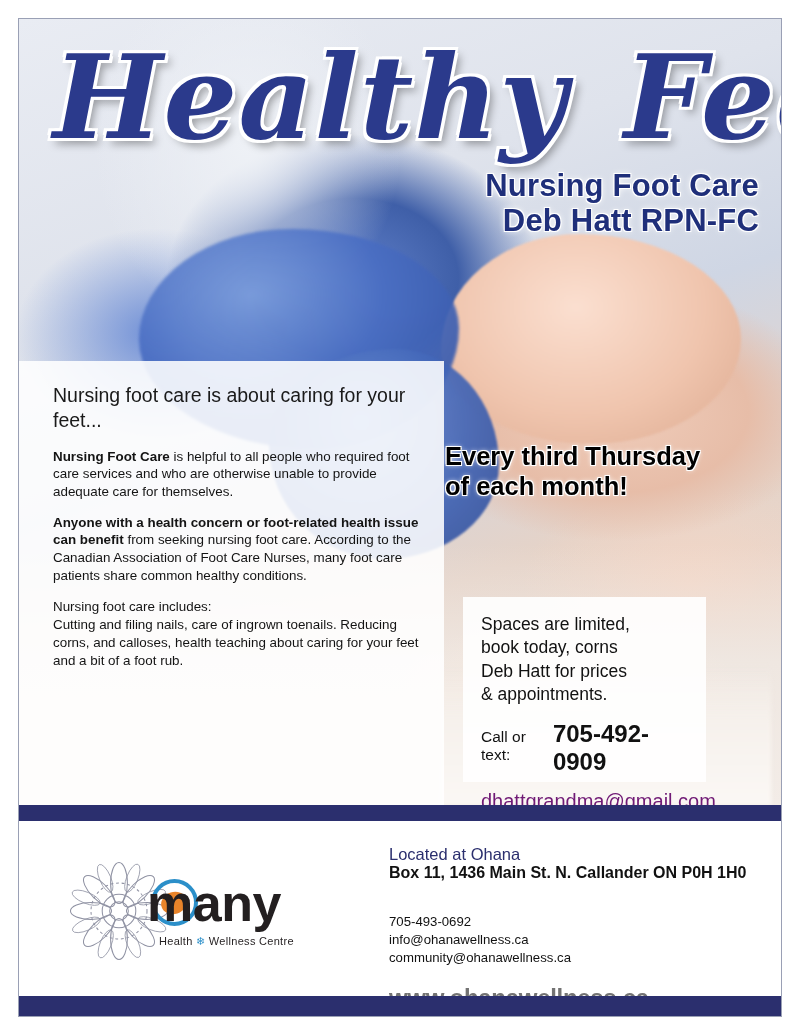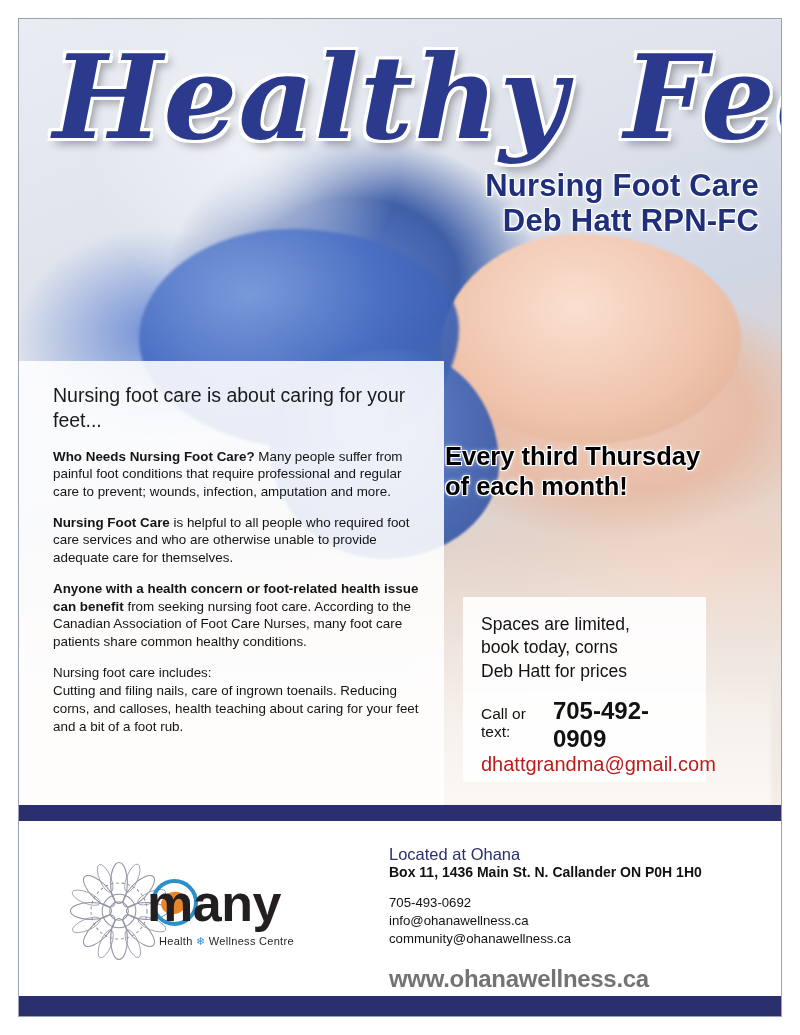--- a/index.html
+++ b/index.html
@@ -205,21 +205,21 @@
     line-height: 1.33;
   }
   .contact-box .callrow {
     margin-top: 14px;
     display: flex;
     align-items: baseline;
     gap: 0;
   }
   .contact-box .callrow .lbl { font-size: 15.5px; color: #111; }
   .contact-box .callrow .phone { font-size: 24px; font-weight: bold; color: #111; }
-  .contact-box .email { font-size: 20px; color: #b91c1c; margin-top: 0; }
+  .contact-box .email { font-size: 20px; color: #701a75; margin-top: 14px; }
 
   
   .navy-bar {
     position: absolute;
     left: 0;
     top: 786px;
     width: 762px;
     height: 16px;
     background: #2b2f6e;
   }
@@ -294,24 +294,24 @@
     left: 370px;
     top: 24px;
     width: 370px;
   }
   .footer-right .located {
     font-size: 16.5px;
     font-weight: normal;
     color: #2b2f6e;
   }
   .footer-right .addr {
-    font-size: 14px;
+    font-size: 16px;
     font-weight: bold;
     color: #111;
-    margin-bottom: 14px;
+    margin-bottom: 31px;
   }
   .footer-right .cline {
     font-size: 13.2px;
     color: #111;
     line-height: 1.38;
   }
   .footer-right .web {
     margin-top: 16px;
     font-size: 24px;
     font-weight: bold;
@@ -348,40 +348,40 @@
       </div>
 
       <div class="subtitle-block">
         <div class="subtitle-1">Nursing Foot Care</div>
         <div class="subtitle-2">Deb Hatt RPN-FC</div>
       </div>
 
       <div class="panel">
         <h2>Nursing foot care is about caring for your feet...</h2>
 
-        <p><b>Who Needs Nursing Foot Care?</b><span> Many people suffer from painful foot conditions that require professional and regular care to prevent; wounds, infection, amputation and more.</span></p>
 
         <p><b>Nursing Foot Care</b><span> is helpful to all people who required foot care services and who are otherwise unable to provide adequate care for themselves.</span></p>
 
         <p><b>Anyone with a health concern or foot-related health issue can benefit</b><span> from seeking nursing foot care. According to the Canadian Association of Foot Care Nurses, many foot care patients share common healthy conditions.</span></p>
 
 
         <p class="includes-head">Nursing foot care includes:</p>
         <p>Cutting and filing nails, care of ingrown toenails. Reducing corns, and calloses, health teaching about caring for your feet and a bit of a foot rub.</p>
       </div>
 
       <div class="thursday">
         <div>Every third Thursday</div>
         <div>of each month!</div>
       </div>
 
       <div class="contact-box">
         <div class="line">Spaces are limited,</div>
         <div class="line">book today, corns</div>
         <div class="line">Deb Hatt for prices</div>
+        <div class="line">&amp; appointments.</div>
         <div class="callrow">
           <span class="lbl">Call or text:</span>
           <span class="phone">705-492-0909</span>
         </div>
         <div class="email">dhattgrandma@gmail.com</div>
       </div>
     </div>
 
     <div class="navy-bar"></div>
 

